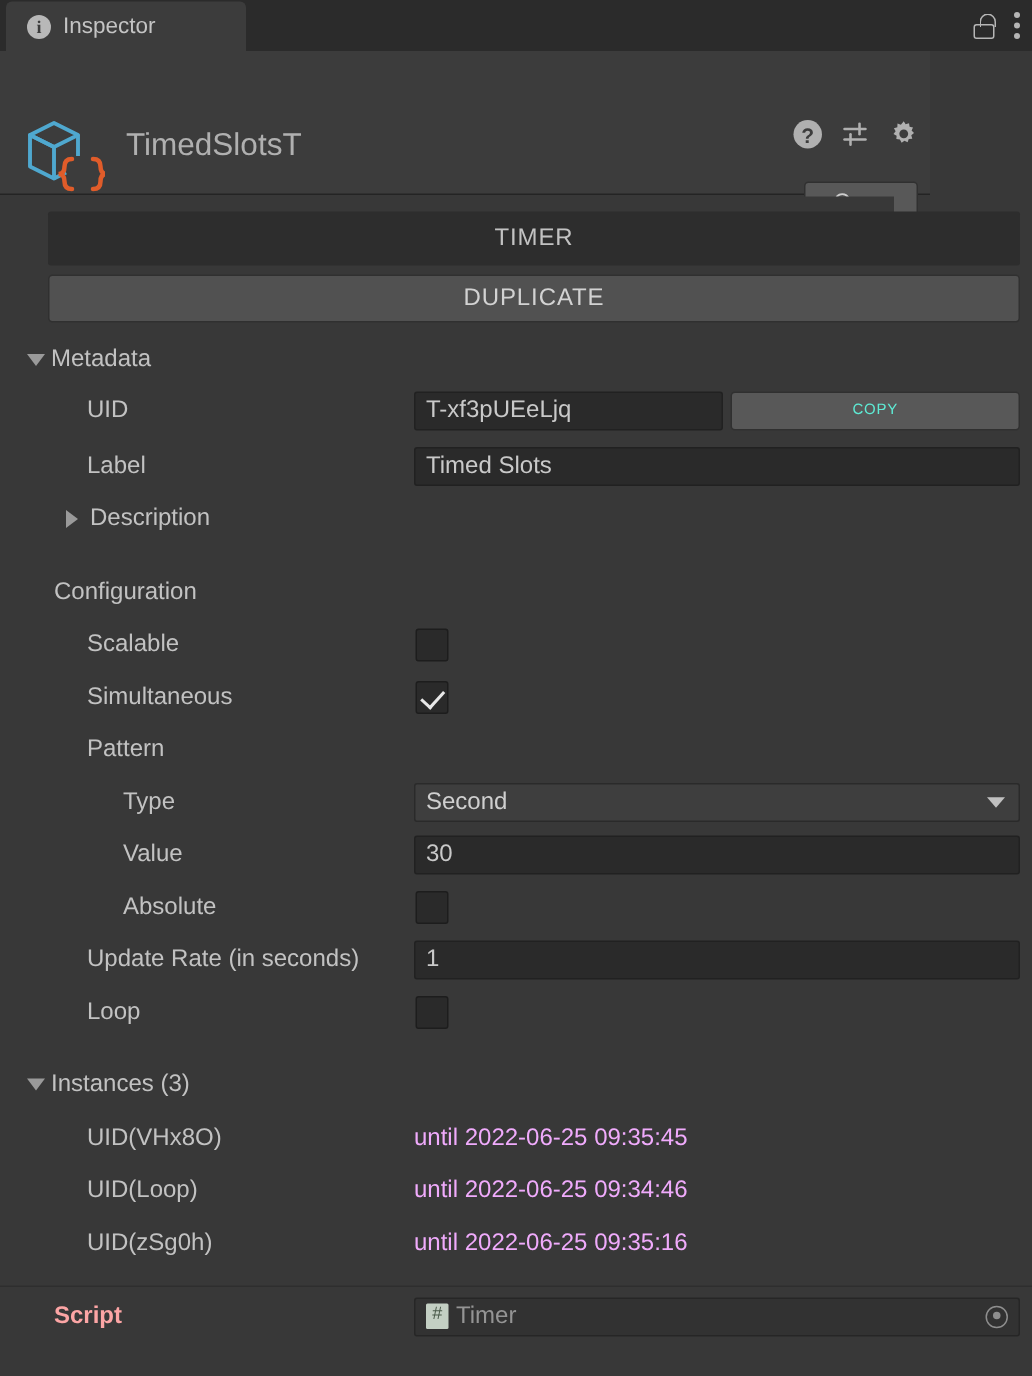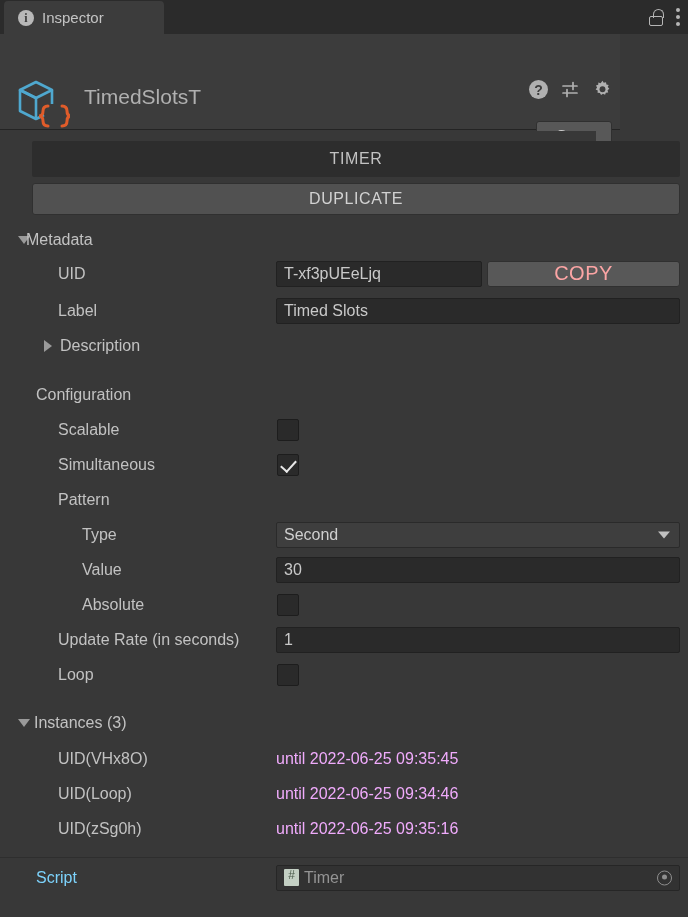--- a/index.html
+++ b/index.html
@@ -96,21 +96,21 @@
     background: #515151; border: 1px solid #303030; border-radius: 3px;
     display: flex; align-items: center; justify-content: center;
     color: #d2d2d2; font-size: 16px; letter-spacing: 0.6px;
   }
 
   .row { position: absolute; left: 0; width: 688px; height: 31px; }
   .lbl {
     position: absolute; color: #c2c2c2; font-size: 16px;
     top: 50%; transform: translateY(-50%); white-space: nowrap;
   }
-  .lbl.dim { color: #7dd3fc; }
+  .lbl.dim { color: #fca5a5; font-weight: bold; }
   .lbl.clip { width: 238px; overflow: hidden; }
 
   .tri {
     position: absolute; top: 50%; transform: translateY(-50%);
     width: 0; height: 0;
   }
   .tri.down {
     border-left: 6px solid transparent; border-right: 6px solid transparent;
     border-top: 8px solid #9a9a9a;
   }
@@ -123,21 +123,21 @@
     position: absolute; top: 50%; transform: translateY(-50%);
     height: 26px; background: #2a2a2a;
     border: 1px solid #212121; border-radius: 2px;
     color: #c9c9c9; font-size: 16px;
     display: flex; align-items: center; padding-left: 7px;
   }
   .btn-small {
     position: absolute; top: 50%; transform: translateY(-50%);
     height: 26px; background: #585858;
     border: 1px solid #303030; border-radius: 3px;
-    color: #fca5a5; font-size: 20px; letter-spacing: 0.5px;
+    color: #5eead4; font-size: 10px; letter-spacing: 0.5px;
     display: flex; align-items: center; justify-content: center;
   }
   .dropdown {
     position: absolute; top: 50%; transform: translateY(-50%);
     height: 26px; background: #3e3e3e;
     border: 1px solid #2a2a2a; border-radius: 2px;
     color: #cfcfcf; font-size: 16px;
     display: flex; align-items: center; padding-left: 7px;
   }
   .dropdown .chev {
@@ -245,21 +245,21 @@
   <div class="open-btn">Open</div>
 </div>
 
 <div class="body-area">
 
   <div class="timer-header">TIMER</div>
   <div class="duplicate-btn">DUPLICATE</div>
 
   <div class="row" style="top:93px">
     <span class="tri down" style="left:18px"></span>
-    <span class="lbl" style="left:26px">Metadata</span>
+    <span class="lbl" style="left:34px">Metadata</span>
   </div>
 
   <div class="row" style="top:127px">
     <span class="lbl" style="left:58px">UID</span>
     <div class="field" style="left:276px;width:206px">T-xf3pUEeLjq</div>
     <div class="btn-small" style="left:487px;width:193px">COPY</div>
   </div>
 
   <div class="row" style="top:164px">
     <span class="lbl" style="left:58px">Label</span>

